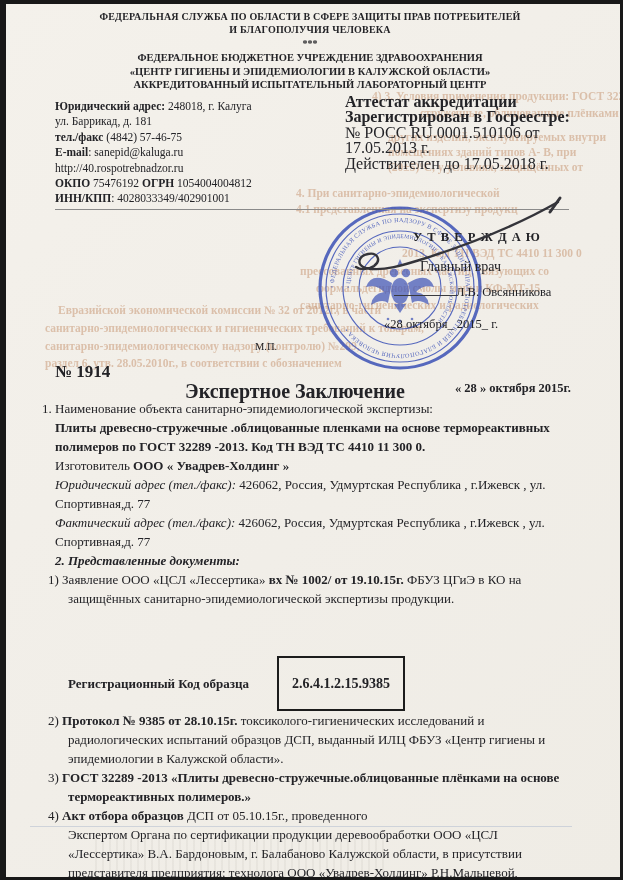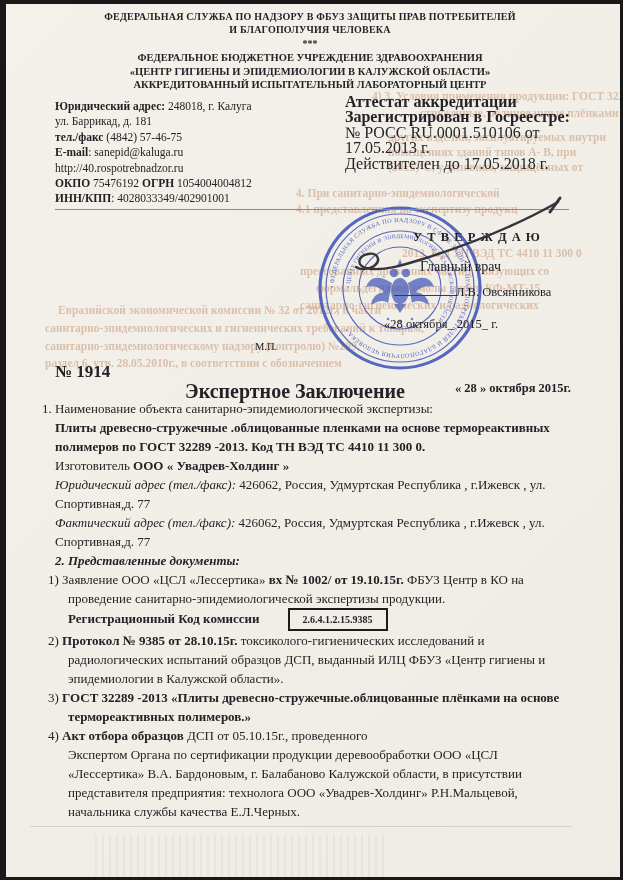--- a/index.html
+++ b/index.html
@@ -47,21 +47,21 @@
   .body{position:absolute;left:40px;top:399px;width:537px;font-size:13px;line-height:19px;z-index:3;}
   .body p{margin:0;}
   .p-head{padding-left:2px;}
   .product{font-weight:bold;padding-left:15px;}
   .manu{padding-left:15px;}
   .addr{padding-left:15px;font-style:italic;}
   .addr .val{font-style:normal;}
   .sec2{padding-left:15px;font-weight:bold;font-style:italic;}
   .doc{padding-left:28px;text-indent:-20px;}
   .reg{padding-left:28px;font-weight:bold;}
-  .regbox{display:inline-block;border:2px solid #1c1c1c;padding:0 13px;margin-left:28px;font-size:10px;}
+  .regbox{display:inline-block;border:2px solid #1c1c1c;padding:16px 13px;margin-left:28px;font-size:14px;margin-top:48px;}
   .rule-bottom{position:absolute;left:30px;top:826px;width:542px;border-top:1px solid #c3c9d5;opacity:.75;z-index:2;}
   
   .ghost{position:absolute;z-index:1;font-size:11.5px;color:rgba(184,120,74,.40);white-space:nowrap;font-weight:bold;}
   .g1{left:372px;top:90px;}  .g2{left:420px;top:107px;} .g3{left:388px;top:131px;}
   .g4{left:388px;top:146px;} .g5{left:388px;top:161px;} .g6{left:296px;top:187px;}
   .g7{left:296px;top:203px;} .g8{left:402px;top:247px;} .g9{left:300px;top:265px;}
   .g10{left:316px;top:282px;}.g11{left:300px;top:299px;}.g12{left:58px;top:304px;}
   .g13{left:45px;top:322px;} .g14{left:45px;top:340px;} .g15{left:45px;top:357px;text-align:right;}
 </style>
 </head>
@@ -85,21 +85,21 @@
   <div class="ghost g8">2013. Код ТН ВЭД ТС 4410 11 300 0</div>
   <div class="ghost g9">прессованных древесных частиц, связующих со</div>
   <div class="ghost g10">формальдегидной смолы марки КФ-МТ-15</div>
   <div class="ghost g11">санитарно-гигиенических и радиологических</div>
   <div class="ghost g12">Евразийской экономической комиссии № 32 от 2012г., в части</div>
   <div class="ghost g13">санитарно-эпидемиологических и гигиенических требований к товарам,</div>
   <div class="ghost g14">санитарно-эпидемиологическому надзору (контролю) №299,</div>
   <div class="ghost g15">раздел 6, утв. 28.05.2010г., в соответствии с обозначением</div>
 
   <div class="hdr">
-    <div class="l1">ФЕДЕРАЛЬНАЯ СЛУЖБА ПО НАДЗОРУ В ФБУЗ ЗАЩИТЫ ПРАВ ПОТРЕБИТЕЛЕЙ</div>
+    <div class="l1">ФЕДЕРАЛЬНАЯ СЛУЖБА ПО ОБЛАСТИ В СФЕРЕ ЗАЩИТЫ ПРАВ ПОТРЕБИТЕЛЕЙ</div>
     <div class="l1">И БЛАГОПОЛУЧИЯ ЧЕЛОВЕКА</div>
     <div class="sep">***</div>
     <div class="l2">ФЕДЕРАЛЬНОЕ БЮДЖЕТНОЕ УЧРЕЖДЕНИЕ ЗДРАВООХРАНЕНИЯ</div>
     <div class="l2">«ЦЕНТР ГИГИЕНЫ И ЭПИДЕМИОЛОГИИ В КАЛУЖСКОЙ ОБЛАСТИ»</div>
     <div class="l2">АККРЕДИТОВАННЫЙ ИСПЫТАТЕЛЬНЫЙ ЛАБОРАТОРНЫЙ ЦЕНТР</div>
   </div>
 
   <div class="contacts">
     <div><span class="b">Юридический адрес:</span><span> 248018, г. Калуга</span></div>
     <div>ул. Баррикад, д. 181</div>
@@ -166,21 +166,21 @@
   <div class="title-date">«  28  »  октября   2015г.</div>
 
   <div class="body">
     <p class="p-head"><span>1.</span>  <span>Наименование  объекта  санитарно-эпидемиологической  экспертизы:</span></p>
     <p class="product">Плиты древесно-стружечные .облицованные пленками на основе термореактивных полимеров  по  ГОСТ 32289 -2013. Код ТН ВЭД ТС 4410 11 300 0.</p>
     <p class="manu"><span>Изготовитель   </span><span class="b">ООО « Увадрев-Холдинг »</span></p>
     <p class="addr"><span>Юридический адрес (тел./факс):</span><span class="val"> 426062, Россия, Удмуртская Республика , г.Ижевск , ул. Спортивная,д. 77</span></p>
     <p class="addr"><span>Фактический адрес (тел./факс):</span><span class="val"> 426062, Россия, Удмуртская Республика , г.Ижевск , ул. Спортивная,д. 77</span></p>
     <p class="sec2"><span>2. </span><span>Представленные документы:</span></p>
 
-    <p class="doc"><span>1) </span><span>Заявление  ООО «ЦСЛ «Лессертика»  </span><span class="b">вх № 1002/ от 19.10.15г.</span><span> ФБУЗ   Центр в КО на проведение      санитарно-эпидемиологической экспертизы продукции.</span></p>
-    <p class="reg"><span>Регистрационный Код комиссии</span><span class="regbox">2.6.4.1.2.15.9385</span></p>
+    <p class="doc"><span>1) </span><span>Заявление  ООО «ЦСЛ «Лессертика»  </span><span class="b">вх № 1002/ от 19.10.15г.</span><span> ФБУЗ   ЦГиЭ в КО на защищённых      санитарно-эпидемиологической экспертизы продукции.</span></p>
+    <p class="reg"><span>Регистрационный Код образца</span><span class="regbox">2.6.4.1.2.15.9385</span></p>
     <p class="doc"><span>2) </span><span class="b">Протокол № 9385 от 28.10.15г.</span><span> токсиколого-гигиенических исследований  и радиологических испытаний образцов ДСП, выданный ИЛЦ  ФБУЗ «Центр гигиены и эпидемиологии в Калужской области».</span></p>
     <p class="doc"><span>3) </span><span class="b">ГОСТ 32289 -2013 «Плиты древесно-стружечные.облицованные плёнками на основе термореактивных полимеров.»</span></p>
     <p class="doc"><span>4) </span><span class="b">Акт отбора образцов</span><span> ДСП  от  05.10.15г., проведенного</span><br><span>Экспертом  Органа по сертификации продукции деревообработки ООО «ЦСЛ «Лессертика» В.А. Бардоновым, г. Балабаново Калужской области,  в присутствии  представителя  предприятия: технолога  ООО «Увадрев-Холдинг» Р.Н.Мальцевой, начальника службы качества Е.Л.Черных.</span></p>
   </div>
 
   <div class="rule-bottom"></div>
 </div>
 
 </body></html>

